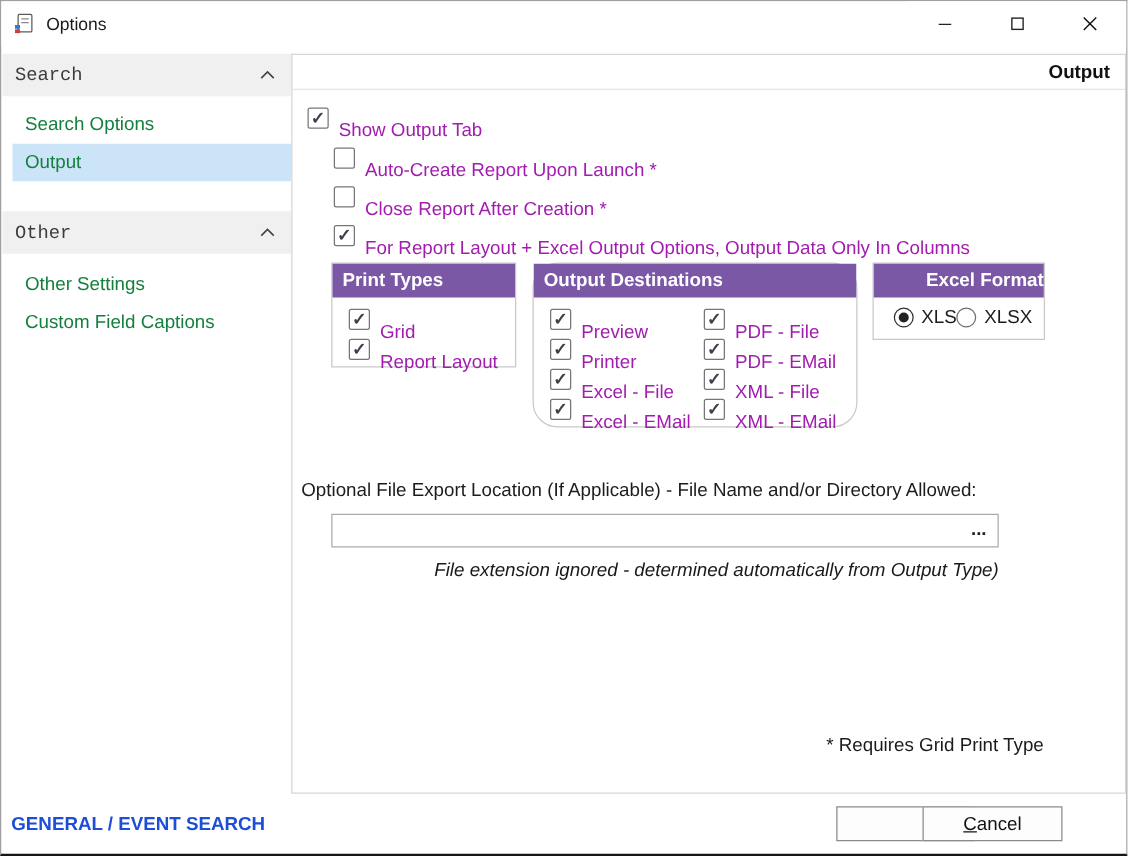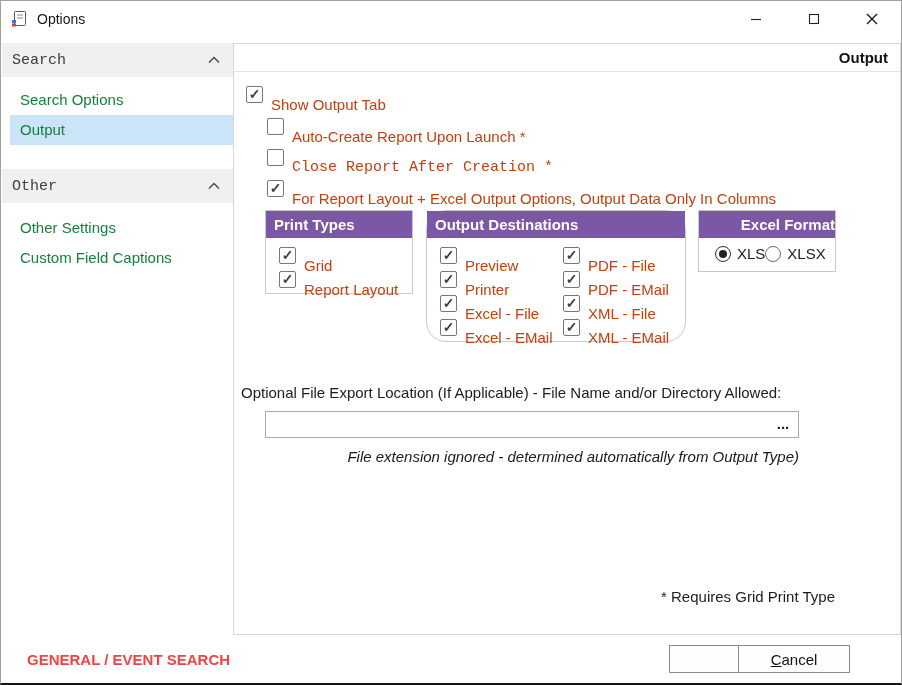--- a/index.html
+++ b/index.html
@@ -34,21 +34,21 @@
   
   .panel { position:absolute; left:232px; top:42px; width:668px; height:592px; border:1px solid #d6d6d6; background:#fff; }
   .panel-header { position:absolute; top:0; left:0; right:0; height:28px; border-bottom:1px solid #e4e4e4; text-align:right; }
   .panel-header span { font-weight:bold; font-size:15px; line-height:27px; padding-right:12px; color:#111; }
 
   
   .cbrow { position:absolute; display:flex; align-items:center; gap:8px; height:18px; cursor:default; }
   .cb { width:17px; height:17px; border:1px solid #767676; border-radius:2px; background:#fff; display:flex; align-items:center; justify-content:center; flex:none; }
   .check { display:none; font-size:14px; font-weight:bold; color:#433d4d; line-height:1; margin-top:-1px; }
   .cbrow.checked .check, .gb-row.checked .check { display:block; }
-  .cbl { font-size:15px; color:#c2410c; white-space:nowrap;margin-top:20px; }
+  .cbl { font-size:15px; color:#a21caf; white-space:nowrap;margin-top:20px; }
 
   
   .groupbox { position:absolute; border:1px solid #c9c9c9; background:#fff; }
   .gb-header { height:27px; background:var(--accent_purple,#7a58a6); color:#fff; font-weight:bold; font-size:15px; line-height:27px; padding-left:8px; }
   .gb-body { padding:5px 0 3px 13px; }
   .gb-cols { display:flex; }
   .gb-col1 { width:123px; }
   .gb-row { display:flex; align-items:center; gap:8px; height:24px; cursor:default; }
 
   
@@ -61,21 +61,21 @@
 
   
   .export-label { position:absolute; left:7px; top:340px; font-size:15px; color:#1c1c1c; }
   .export-wrap { position:absolute; left:31px; top:367px; width:534px; height:27px; }
   .export-input { width:100%; height:100%; border:1px solid #ababab; font-size:15px; padding:0 30px 0 6px; font-family:"Liberation Sans", sans-serif; }
   .browse-btn { position:absolute; right:4px; top:2px; width:24px; height:21px; border:none; background:#fff; font-size:15px; font-weight:bold; line-height:10px; cursor:default; color:#222; }
   .export-note { position:absolute; left:31px; top:404px; width:534px; text-align:right; font-style:italic; font-size:15px; color:#1a1a1a; }
   .footnote { position:absolute; right:65px; top:544px; font-size:15px; color:#1c1c1c; }
 
   
-  .footer-status { position:absolute; left:26px; top:650px; font-weight:bold; font-size:15px; color:#ef4444; }
+  .footer-status { position:absolute; left:8px; top:650px; font-weight:bold; font-size:15px; color:#1d4ed8; }
   .dlg-btn { position:absolute; top:644px; height:28px; background:#fdfdfd; border:1px solid #8b8b8b; font-size:15px; font-family:"Liberation Sans", sans-serif; display:flex; align-items:center; justify-content:center; cursor:default; color:#111; }
   .btn-ok { left:668px; width:110px;justify-content:flex-end; }
   .btn-cancel { left:737px; width:112px; }
   .accel { text-decoration:underline; }
 </style>
 </head>
 <body>
 
 <div class="window">
 
@@ -138,21 +138,21 @@
     <div class="cbrow checked" style="left:12px; top:41px;">
       <span class="cb">
           <span class="check">✓</span>
         </span>
       <span class="cbl">Show Output Tab</span>
     </div>
     <div class="cbrow" style="left:33px; top:73px;">
       <span class="cb"></span>
       <span class="cbl">Auto-Create Report Upon Launch *</span>
     </div>
-    <div class="cbrow" style="left:33px; top:104px;font-family:Liberation Mono, monospace;">
+    <div class="cbrow" style="left:33px; top:104px;">
       <span class="cb"></span>
       <span class="cbl">Close Report After Creation *</span>
     </div>
     <div class="cbrow checked" style="left:33px; top:135px;">
       <span class="cb">
           <span class="check">✓</span>
         </span>
       <span class="cbl">For Report Layout + Excel Output Options, Output Data Only In Columns</span>
     </div>
 

